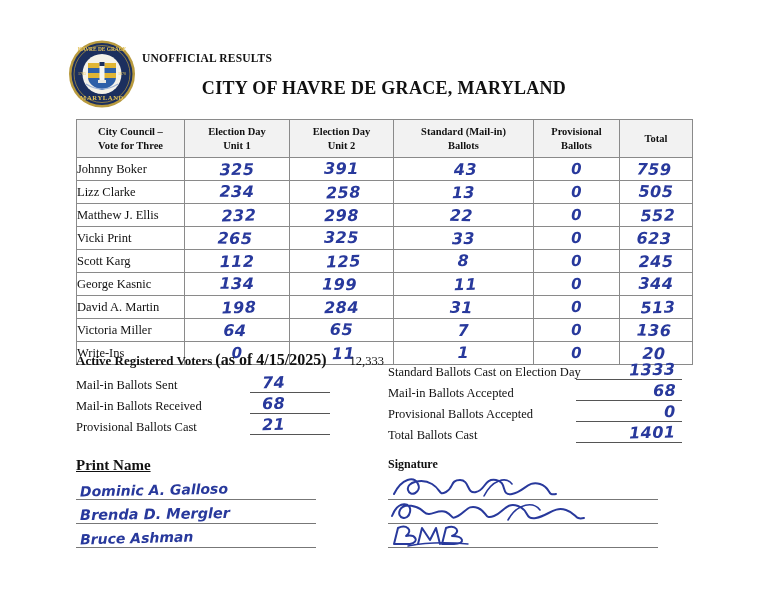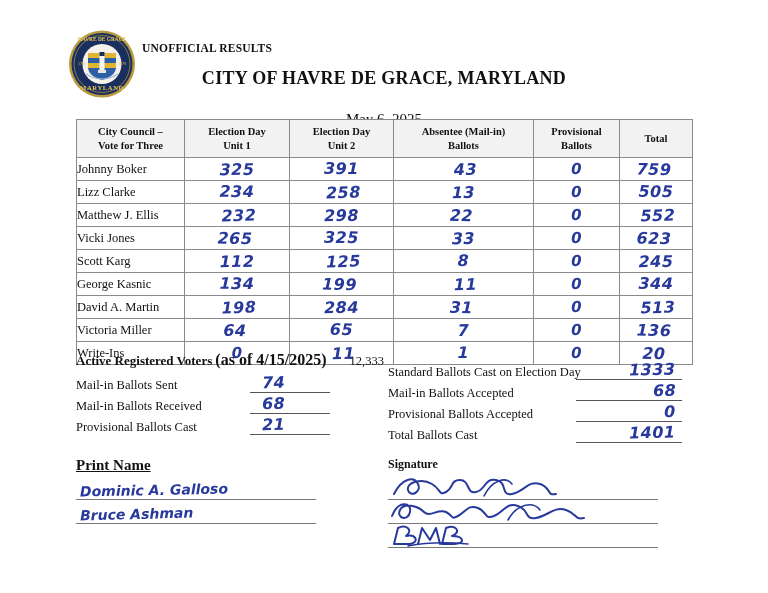--- a/index.html
+++ b/index.html
@@ -18,21 +18,21 @@
 
   .page {
     position: absolute;
     inset: 0;
     background: #ffffff;
   }
 
   
   .header {
     position: absolute;
-    left: 0; top: 0;
+    left: 0; top: 10px;
     width: 768px;
     height: 110px;
   }
 
   .seal {
     position: absolute;
     left: 68px;
     top: 30px;
     width: 68px;
     height: 68px;
@@ -319,21 +319,21 @@
         </th>
         <th>
           <div>Election Day</div>
           <div>Unit 1</div>
         </th>
         <th>
           <div>Election Day</div>
           <div>Unit 2</div>
         </th>
         <th>
-          <div>Absentee (Mail-in)</div>
+          <div>Standard (Mail-in)</div>
           <div>Ballots</div>
         </th>
         <th>
           <div>Provisional</div>
           <div>Ballots</div>
         </th>
         <th>
           <div>Total</div>
         </th>
       </tr>
@@ -391,21 +391,21 @@
           </td>
         <td>
             <span class="hand zero">0</span>
           </td>
         <td>
             <span class="hand v3">552</span>
           </td>
       </tr>
 
       <tr>
-        <td class="cand-name">Vicki Jones</td>
+        <td class="cand-name">Vicki Print</td>
         <td>
             <span class="hand v4">265</span>
           </td>
         <td>
             <span class="hand v2">325</span>
           </td>
         <td>
             <span class="hand">33</span>
           </td>
         <td>
@@ -562,20 +562,24 @@
   </div>
 
 
   <div class="print-name-hdr">Print Name</div>
 
   <div class="signature-hdr">Signature</div>
 
   <div class="sig-block-left">
     <div class="sig-row">
       <div class="sig-name">Dominic A. Galloso</div>
+      <div class="sig-rule"></div>
+    </div>
+    <div class="sig-row">
+      <div class="sig-name s2">Brenda D. Mergler</div>
       <div class="sig-rule"></div>
     </div>
     <div class="sig-row">
       <div class="sig-name s3">Bruce Ashman</div>
       <div class="sig-rule"></div>
     </div>
   </div>
 
   <div class="sig-block-right">
     <div class="sig-row">

